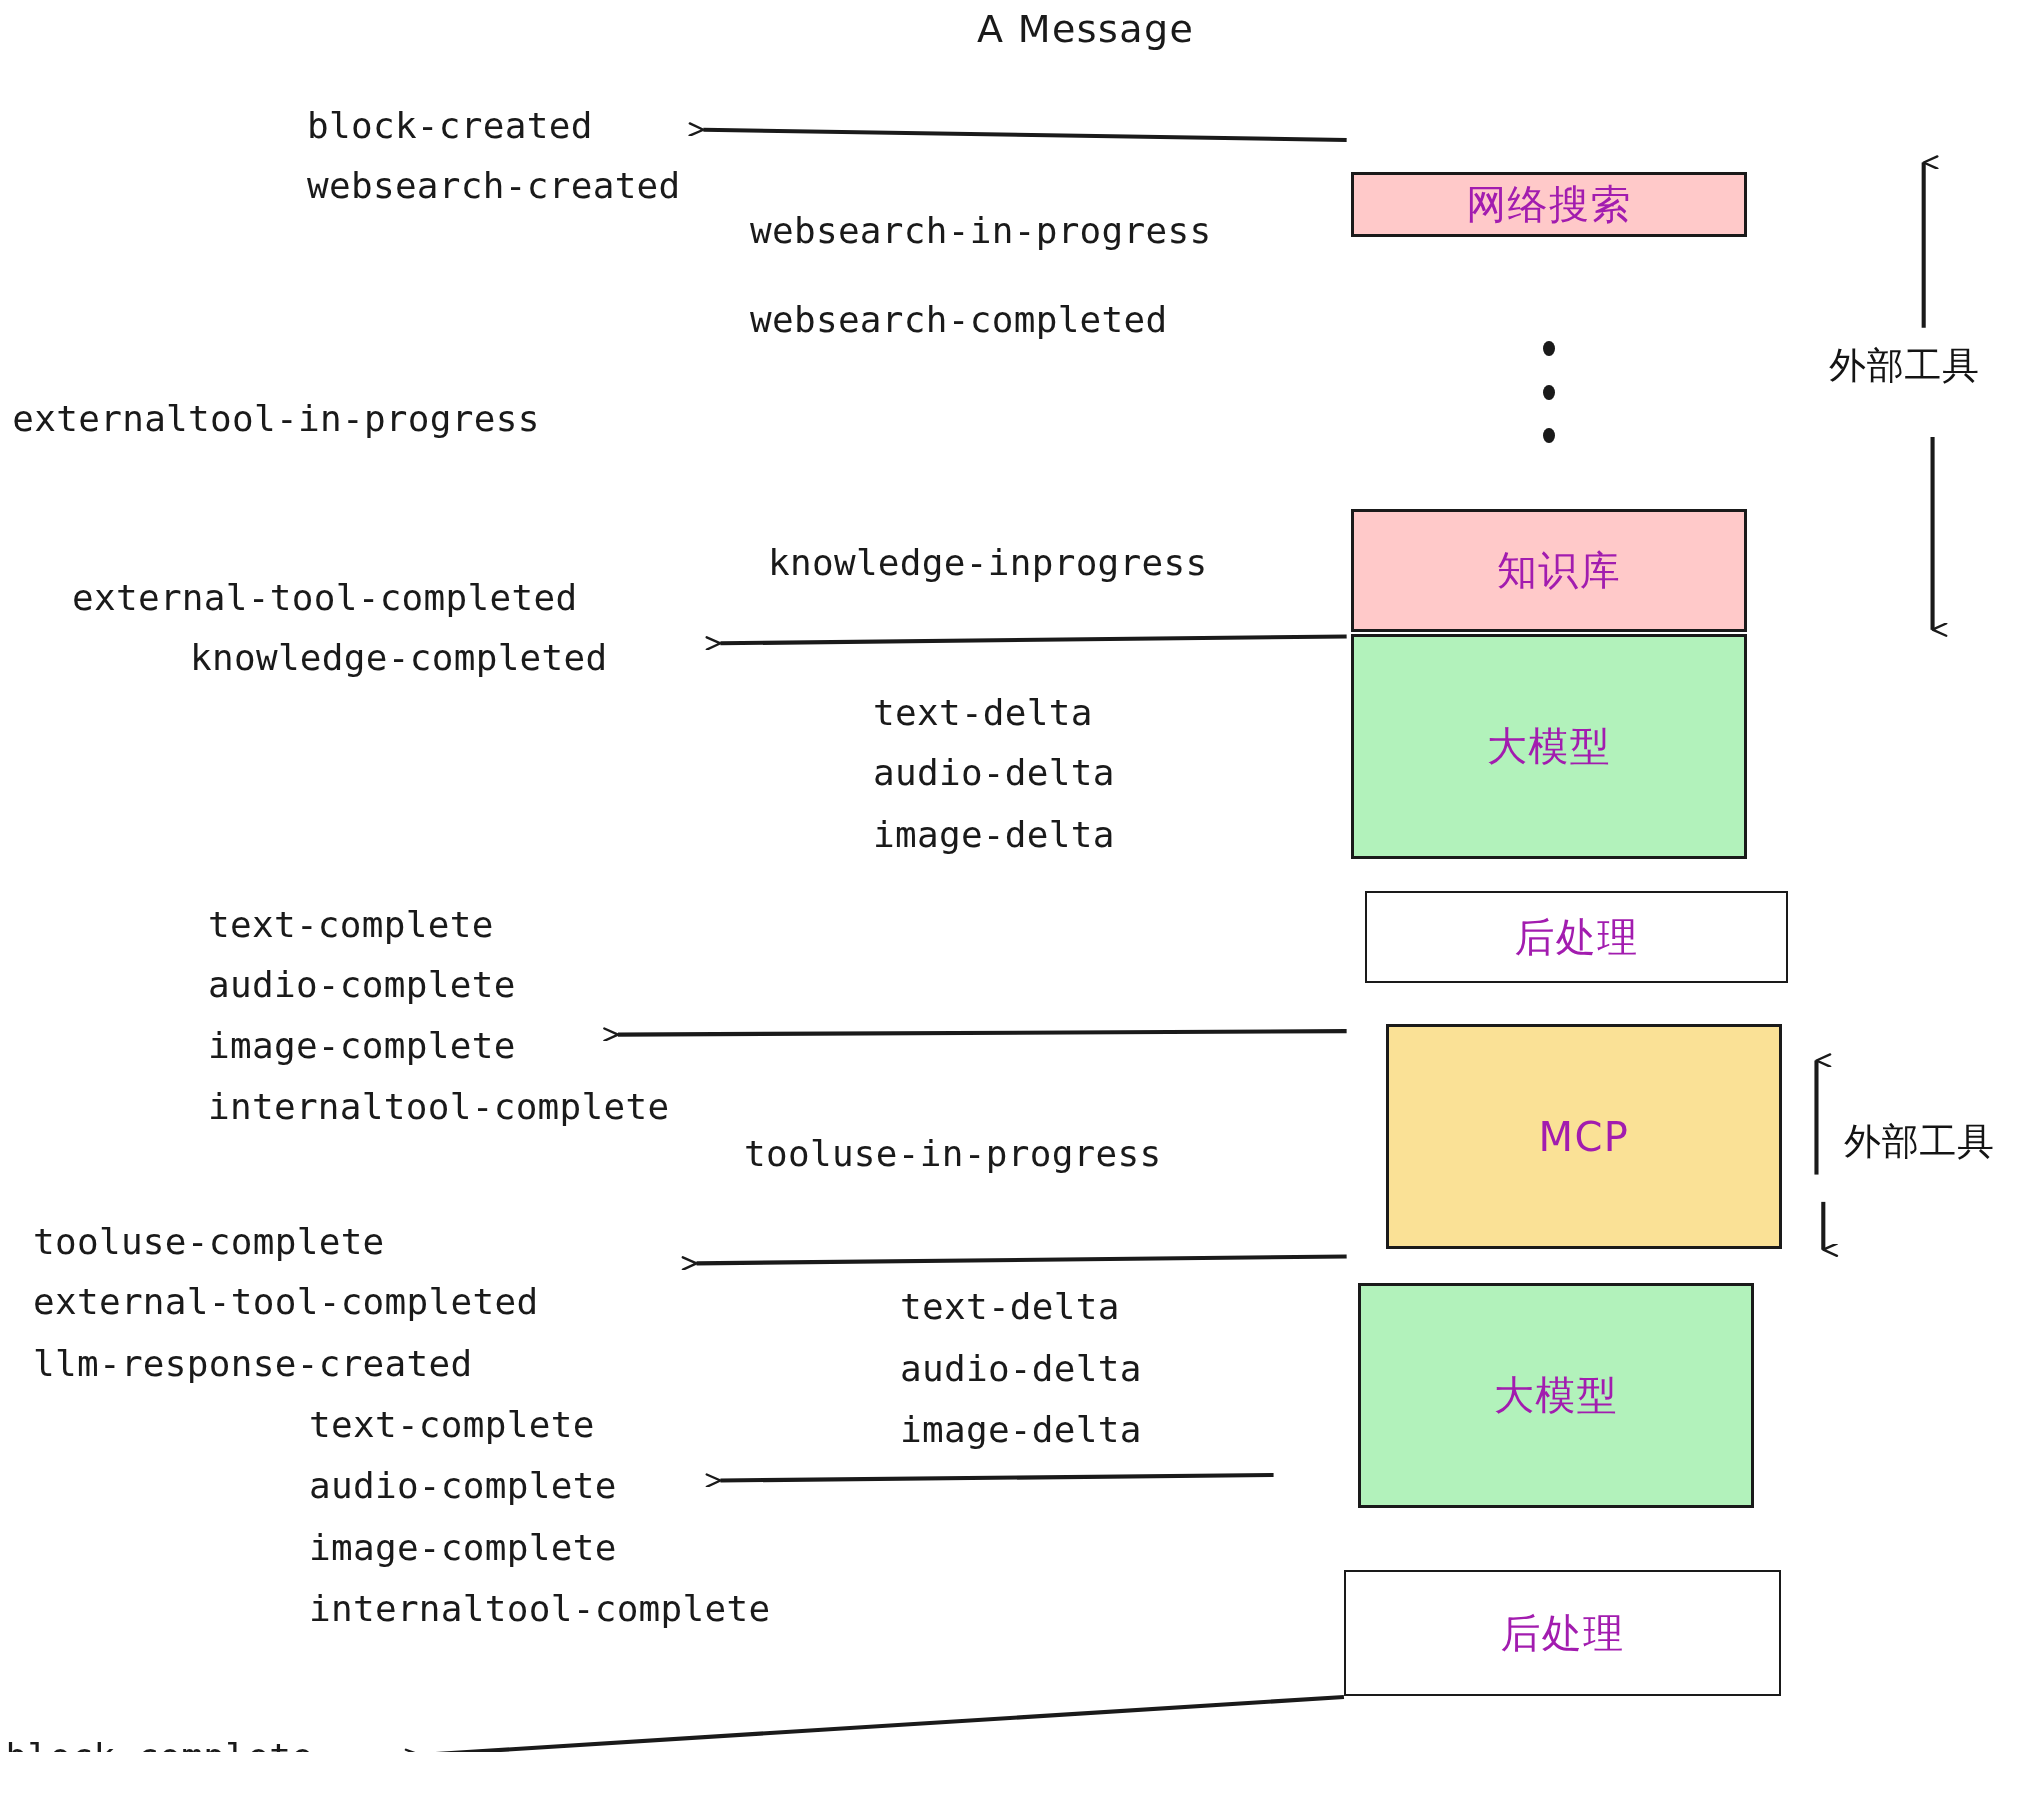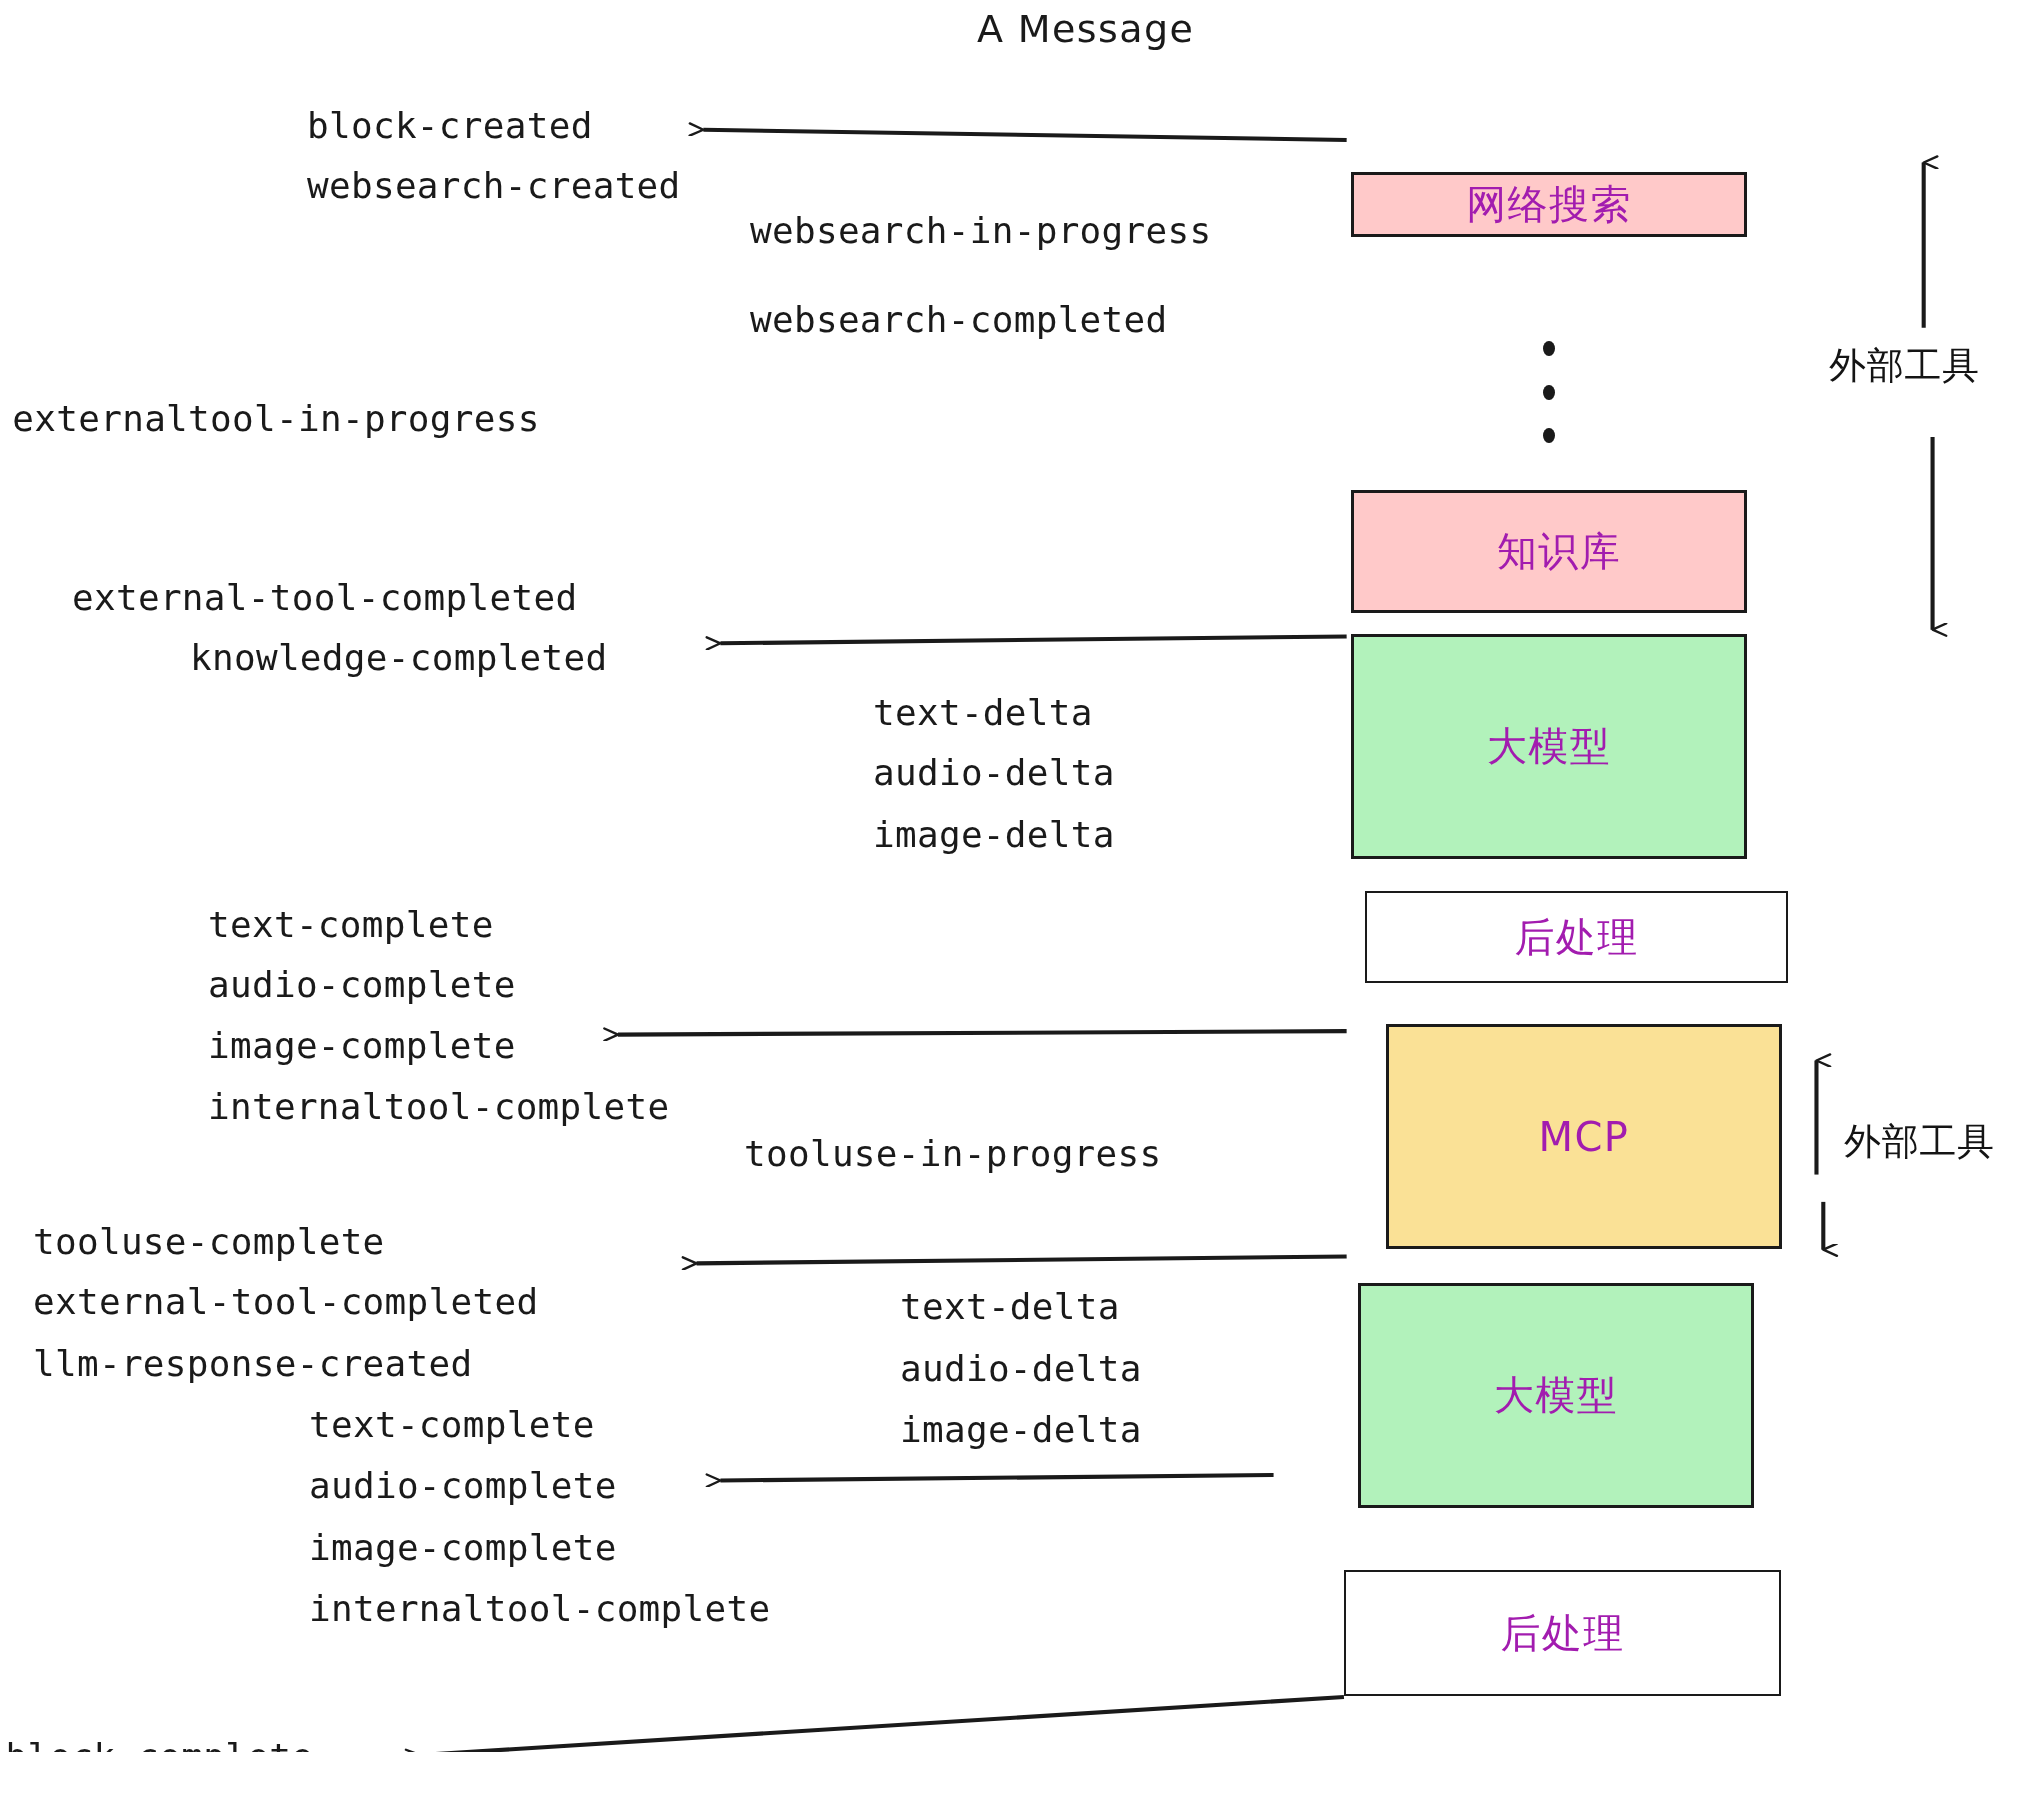--- a/index.html
+++ b/index.html
@@ -130,21 +130,21 @@
   <div class="box" style="left:1351px; top:172px; width:396px; height:65px; background:#ffc9c9;">
     <span class="box-label">网络搜索</span>
   </div>
 
   <div class="dots" style="left:1542px; top:341px; width:13.7px; height:102px;">
     <span class="dot"></span>
     <span class="dot"></span>
     <span class="dot"></span>
   </div>
 
-  <div class="box" style="left:1351px; top:490px; width:396px; height:123px; background:#ffc9c9;padding-left:20px;">
+  <div class="box" style="left:1351px; top:509px; width:396px; height:123px; background:#ffc9c9;padding-left:20px;">
     <span class="box-label">知识库</span>
   </div>
 
   <div class="box" style="left:1351px; top:634px; width:396px; height:225px; background:#b2f2bb;">
     <span class="box-label">大模型</span>
   </div>
 
   <div class="box thin" style="left:1365px; top:891px; width:423px; height:92px; background:#ffffff;">
     <span class="box-label">后处理</span>
   </div>
@@ -164,20 +164,21 @@
   <div class="side-label" style="left:1829px; top:341px;">外部工具</div>
 
   <div class="side-label" style="left:1844px; top:1117px;">外部工具</div>
 
   <div class="evt" style="left:307px; top:96px;">block-created</div>
   <div class="evt" style="left:307px; top:156px;">websearch-created</div>
   <div class="evt" style="left:750px; top:201px;">websearch-in-progress</div>
   <div class="evt" style="left:750px; top:290px;">websearch-completed</div>
   <div class="evt" style="left:12.3px; top:389px;">externaltool-in-progress</div>
 
+  <div class="evt" style="left:768px; top:533px;">knowledge-inprogress</div>
   <div class="evt" style="left:72px; top:568px;">external-tool-completed</div>
   <div class="evt" style="left:190px; top:628px;">knowledge-completed</div>
 
   <div class="evt" style="left:873px; top:683px;">text-delta</div>
   <div class="evt" style="left:873px; top:743px;">audio-delta</div>
   <div class="evt" style="left:873px; top:805px;">image-delta</div>
 
   <div class="evt" style="left:208px; top:895px;">text-complete</div>
   <div class="evt" style="left:208px; top:955px;">audio-complete</div>
   <div class="evt" style="left:208px; top:1016px;">image-complete</div>

